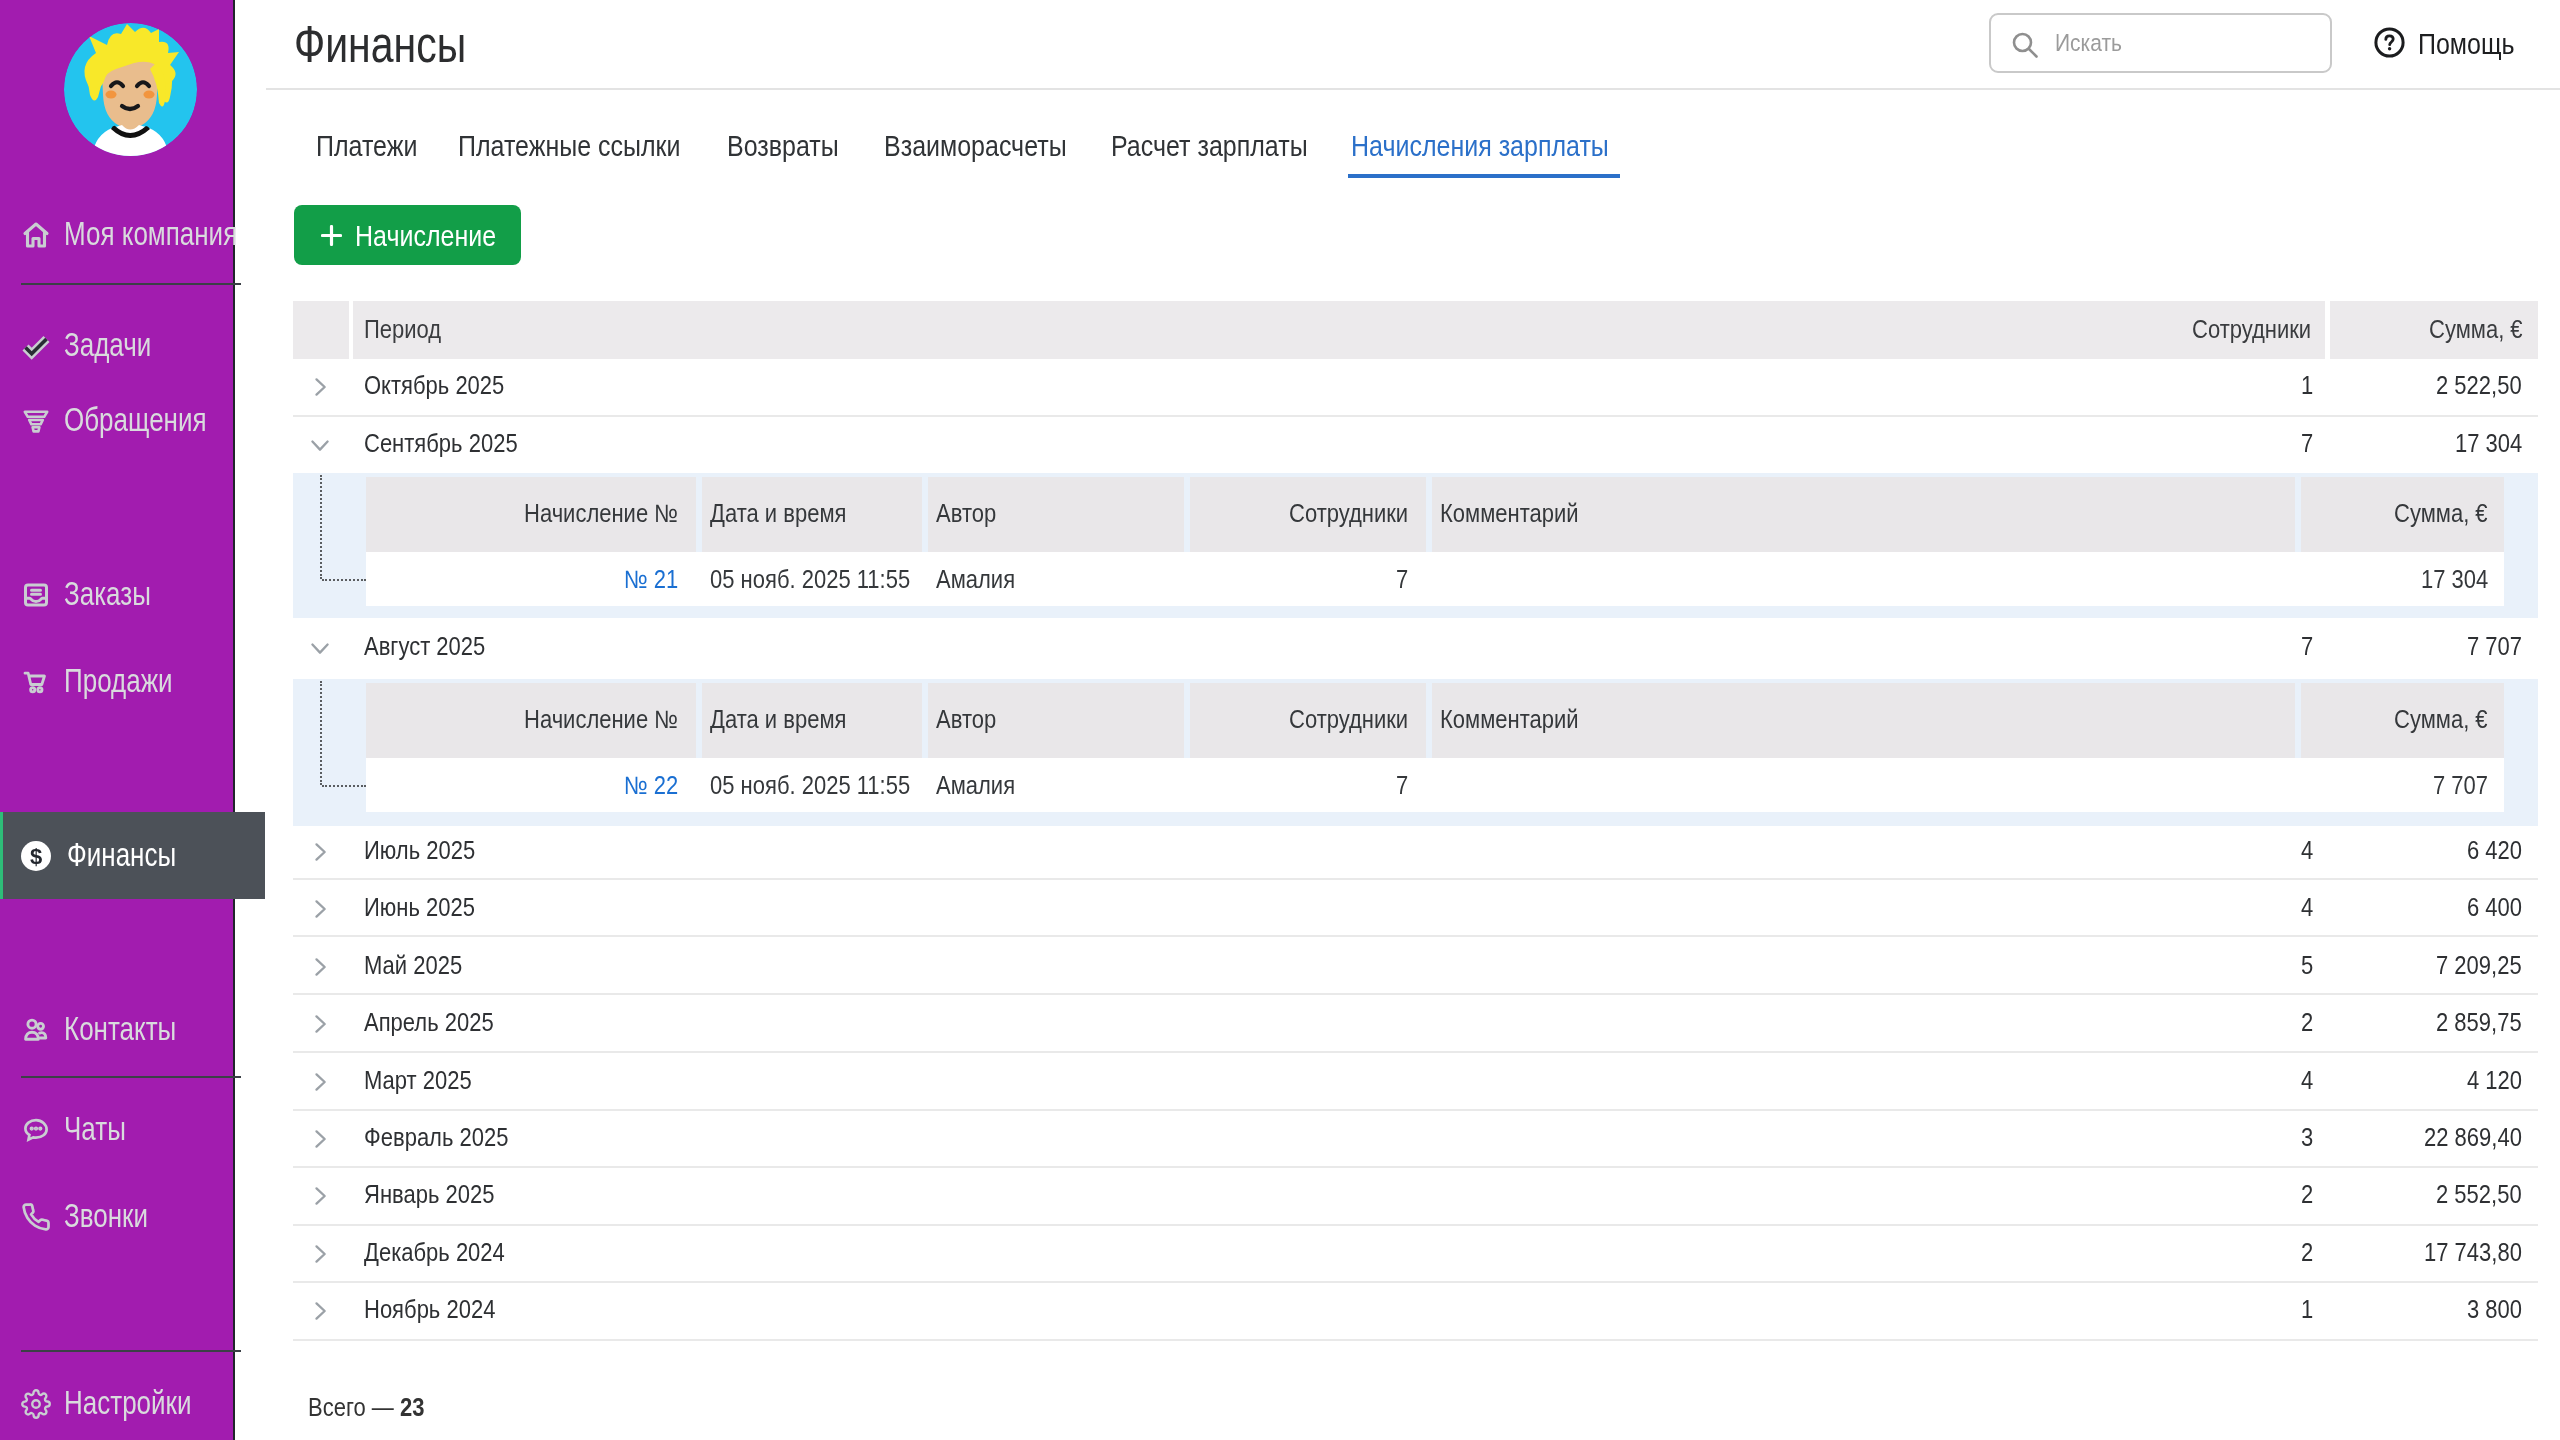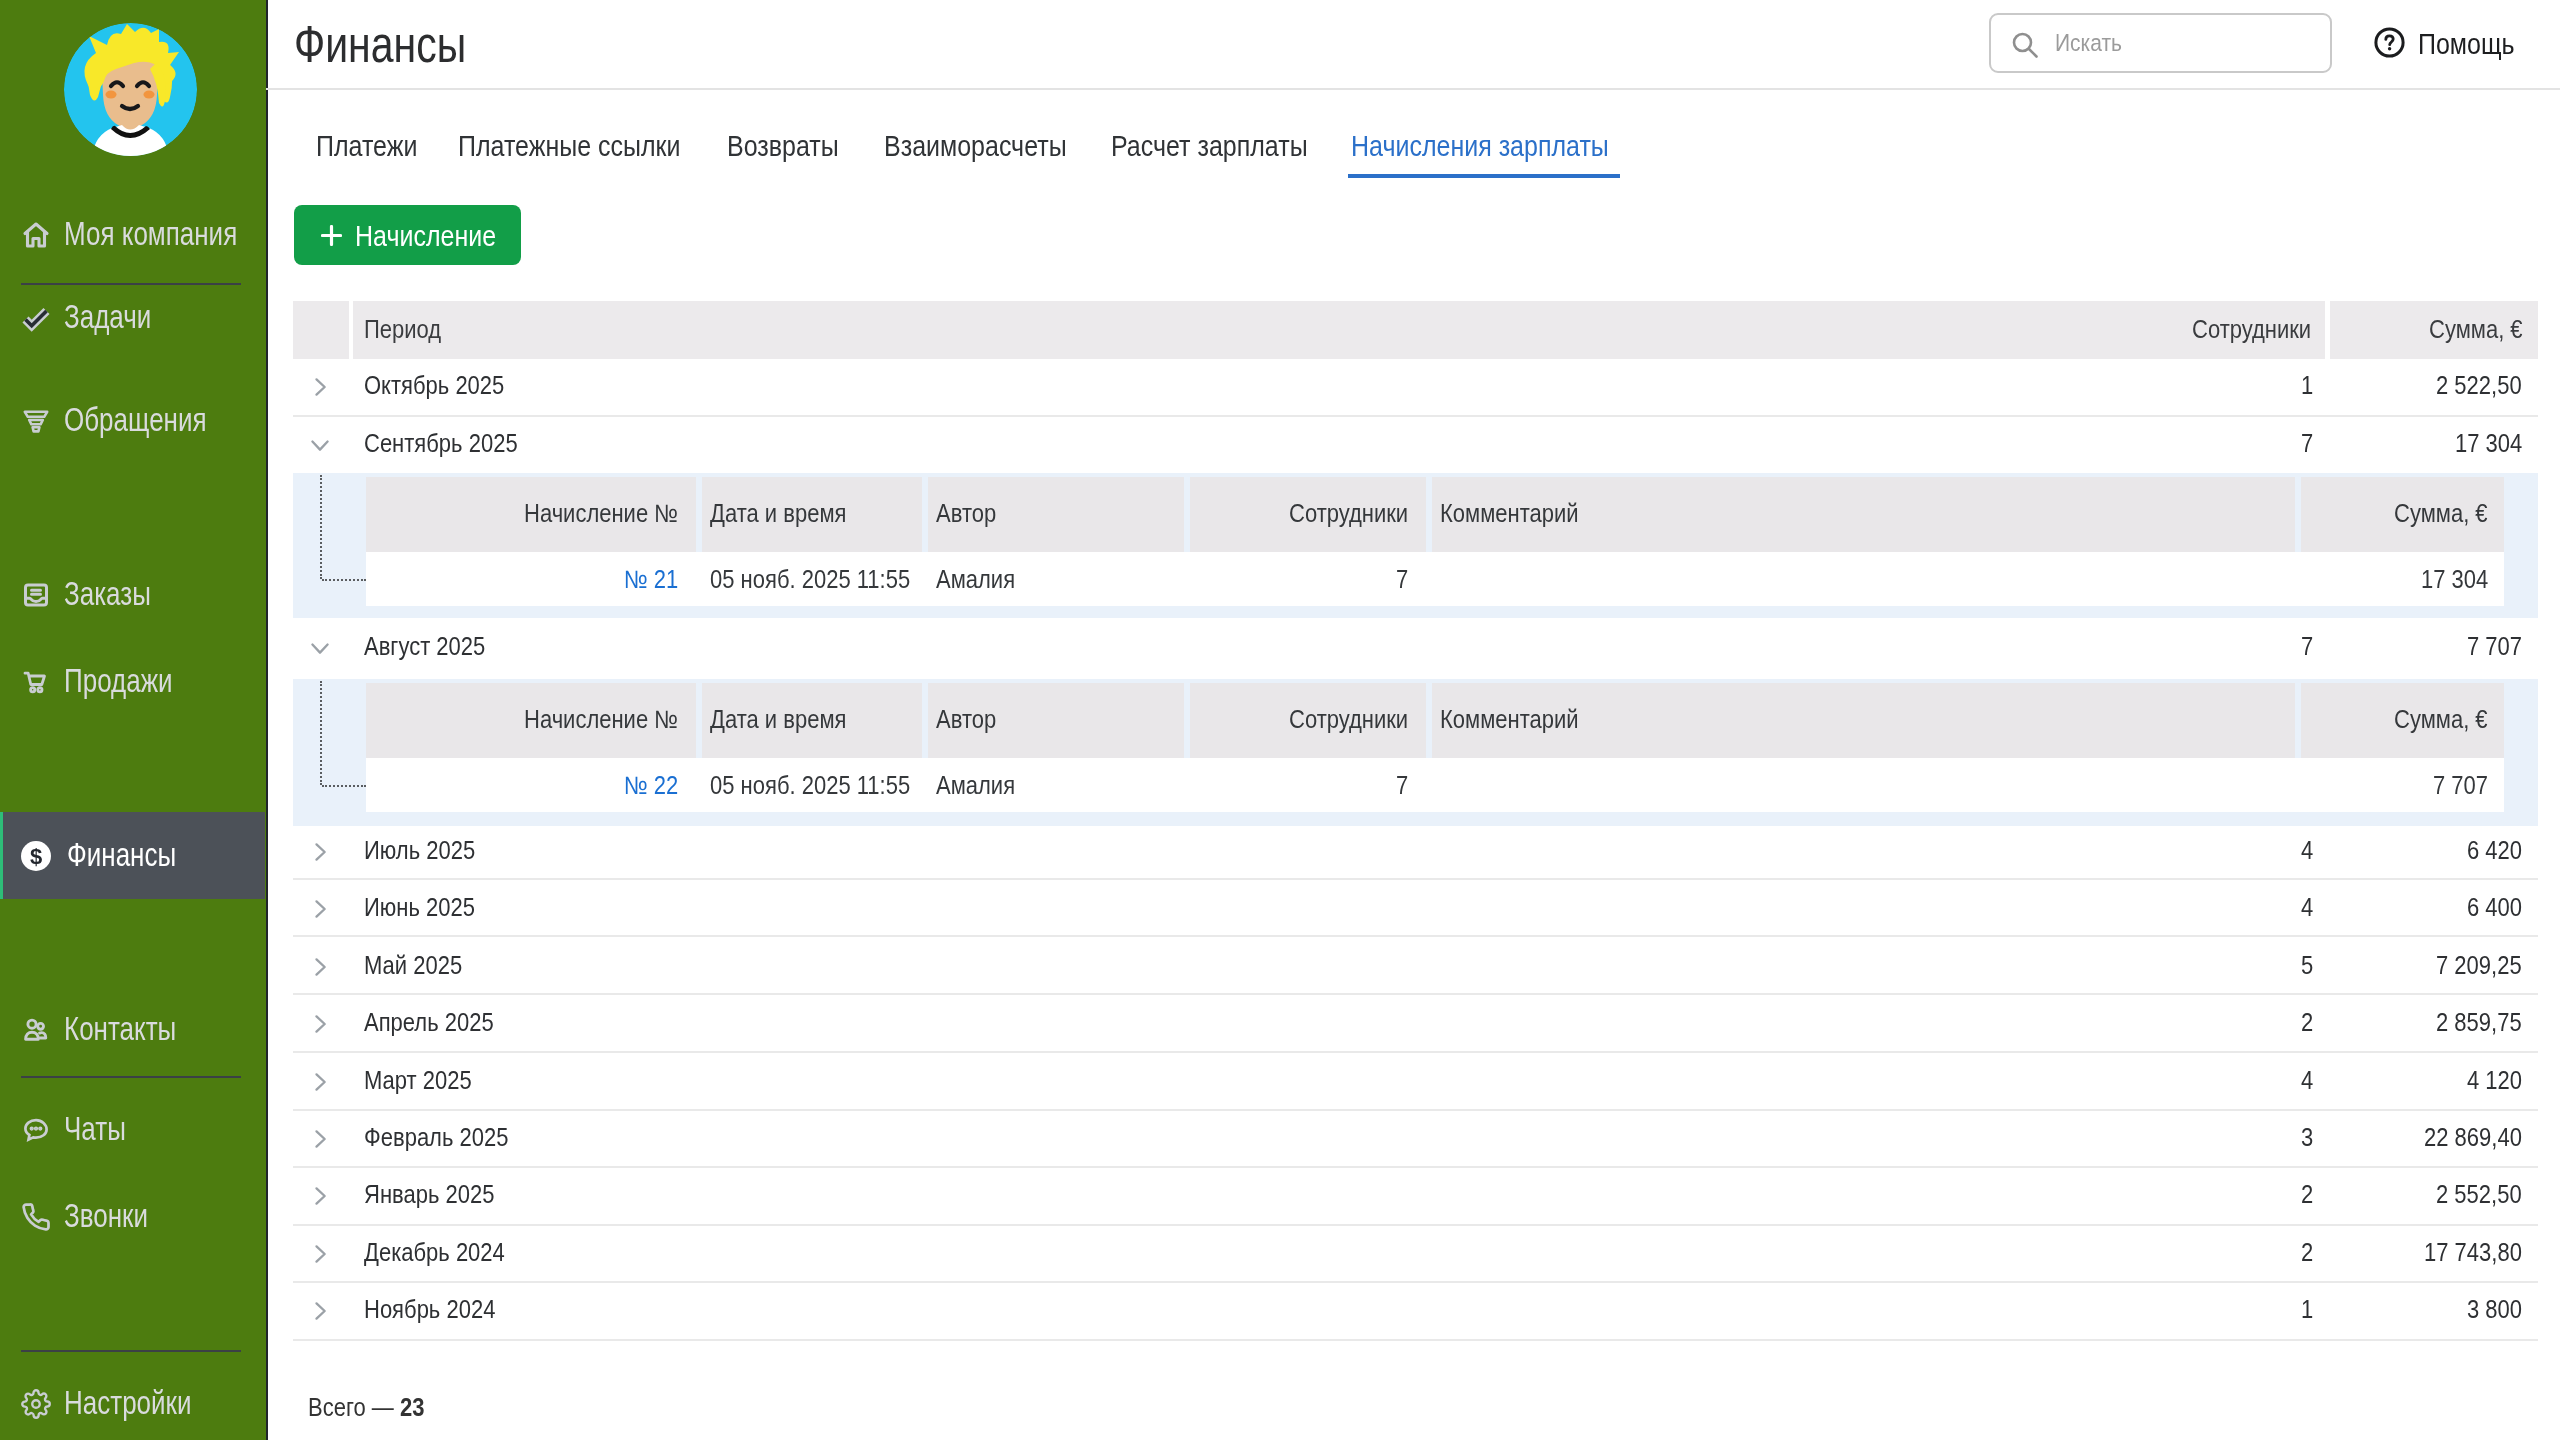--- a/index.html
+++ b/index.html
@@ -1,20 +1,20 @@
 <!DOCTYPE html>
 <html><head><meta charset="utf-8">
 <style>
 *{margin:0;padding:0;box-sizing:border-box}
 html,body{width:2560px;height:1440px;overflow:hidden}
 body{position:relative;font-family:"Liberation Sans",sans-serif;background:#fff;color:#2e3033}
 .abs{position:absolute}
 .mi .tx,.tab,#title,.htx,.mon,.emp,.sum,.ntx,#helpt,#foot,#search .ph{will-change:transform}
 
-#side{position:absolute;left:0;top:0;width:268px;height:1440px;background:#4d7c0f;border-right:2px solid #21252b}
+#side{position:absolute;left:0;top:0;width:235px;height:1440px;background:#a21caf;border-right:2px solid #21252b}
 .mi{position:absolute;left:0;width:265px;height:87px;display:flex;align-items:center;color:#d9dbdd;font-size:26px}
 .mi .ic{position:absolute;left:21px;width:30px;height:30px;display:flex;align-items:center;justify-content:center}
 .mi .tx{position:absolute;left:64px;white-space:nowrap;transform:scaleY(1.27)}
 .mi.act{background:#4c5158;border-left:3px solid #2ebd78;color:#fff}
 .mi.act .ic{left:18px}
 .sdiv{position:absolute;left:21px;width:220px;border-top:2px solid #3b4046}
 svg{display:block}
 
 #title{position:absolute;left:294px;top:22px;font-size:41px;color:#2c2d2f;transform:scaleY(1.25)}
 #hline{position:absolute;left:266px;top:88px;width:2294px;border-top:2px solid #e3e3e3}
@@ -73,21 +73,21 @@
 <div class="mi" style="top:191px">
       <span class="ic">
 <svg width="30" height="30" viewBox="0 0 30 30" fill="none" stroke="#c9cdd1" stroke-width="3.1" stroke-linecap="round" stroke-linejoin="round">
           <path d="M4 13.5 L15 4 L26 13.5"></path>
           <path d="M6.5 11.7 V26 H12 V18.5 H18 V26 H23.5 V11.7"></path>
         </svg>
 </span>
       <span class="tx">Моя компания</span>
     </div>
 <div class="sdiv" style="top:283px"></div>
-<div class="mi" style="top:274px">
+<div class="mi" style="top:302px">
       <span class="ic">
 <svg width="30" height="30" viewBox="0 0 30 30" fill="none">
           <path d="M4.5 16.5 l6.2 6.2 L25.5 8" stroke="#c9cdd1" stroke-width="8.6"></path>
           <path d="M4.5 16.5 l6.2 6.2 L25.5 8" stroke="#282d34" stroke-width="3.6"></path>
         </svg>
 </span>
       <span class="tx">Задачи</span>
     </div>
 <div class="mi" style="top:377px">
       <span class="ic">

